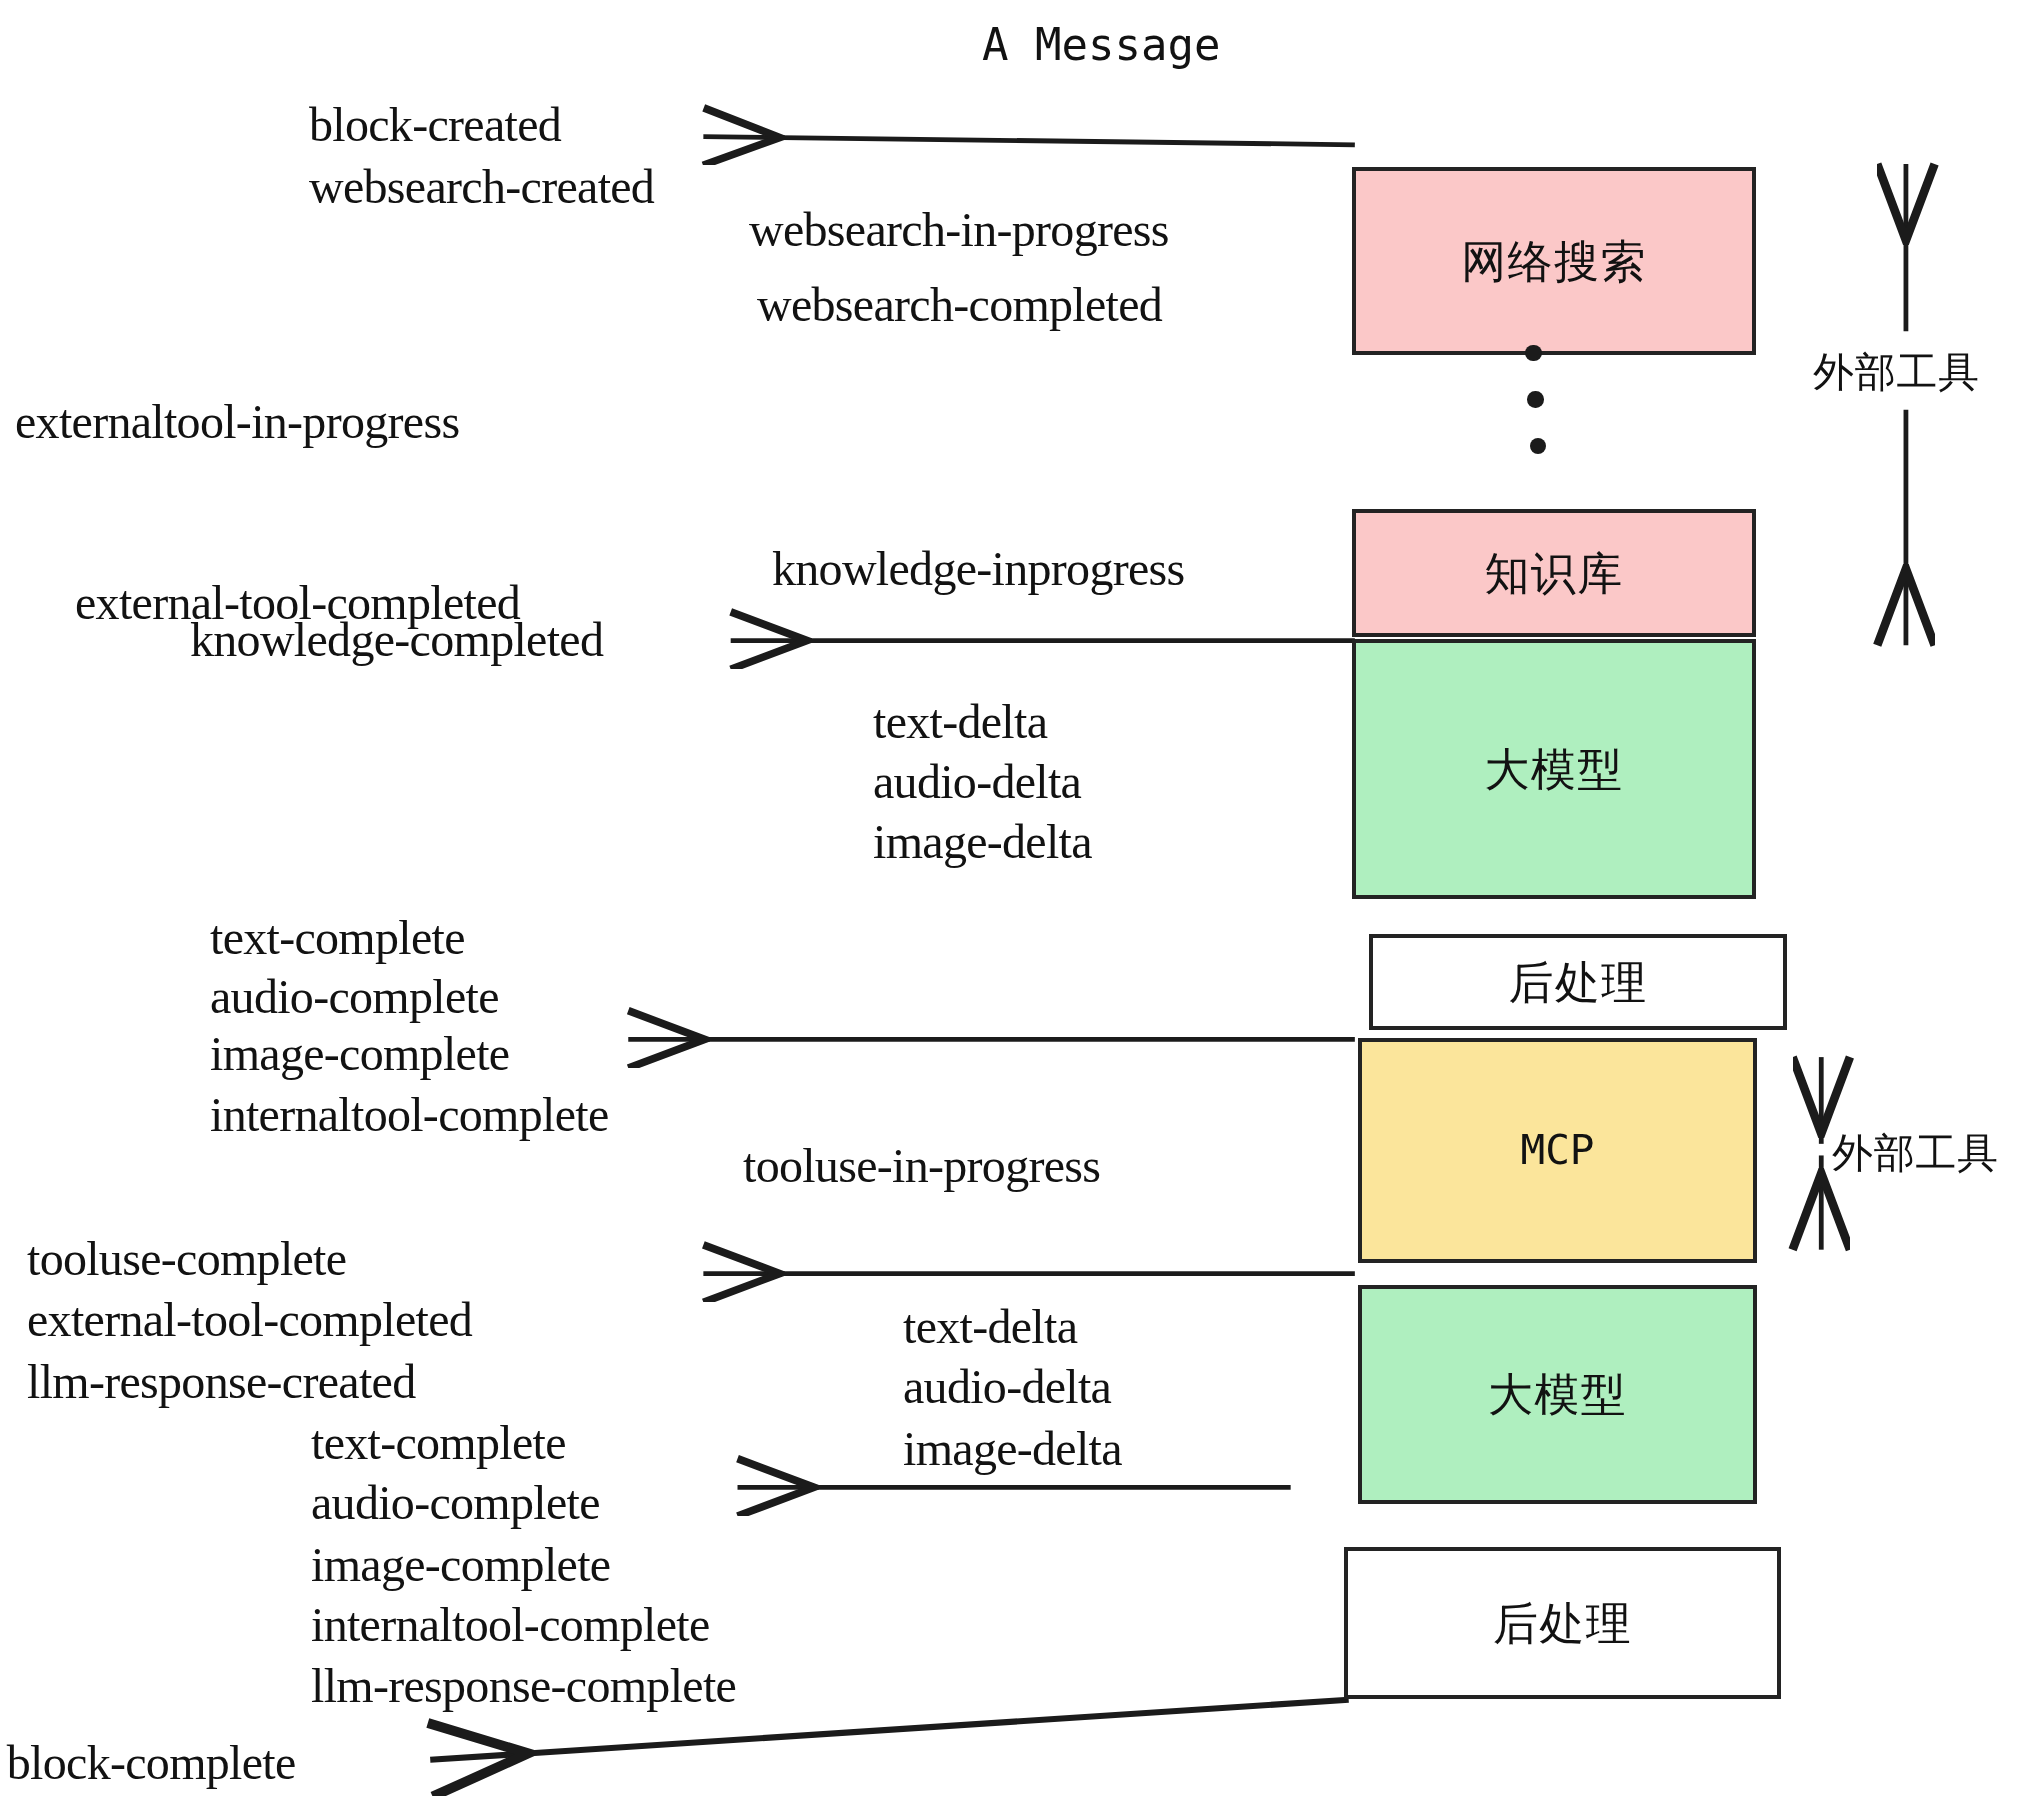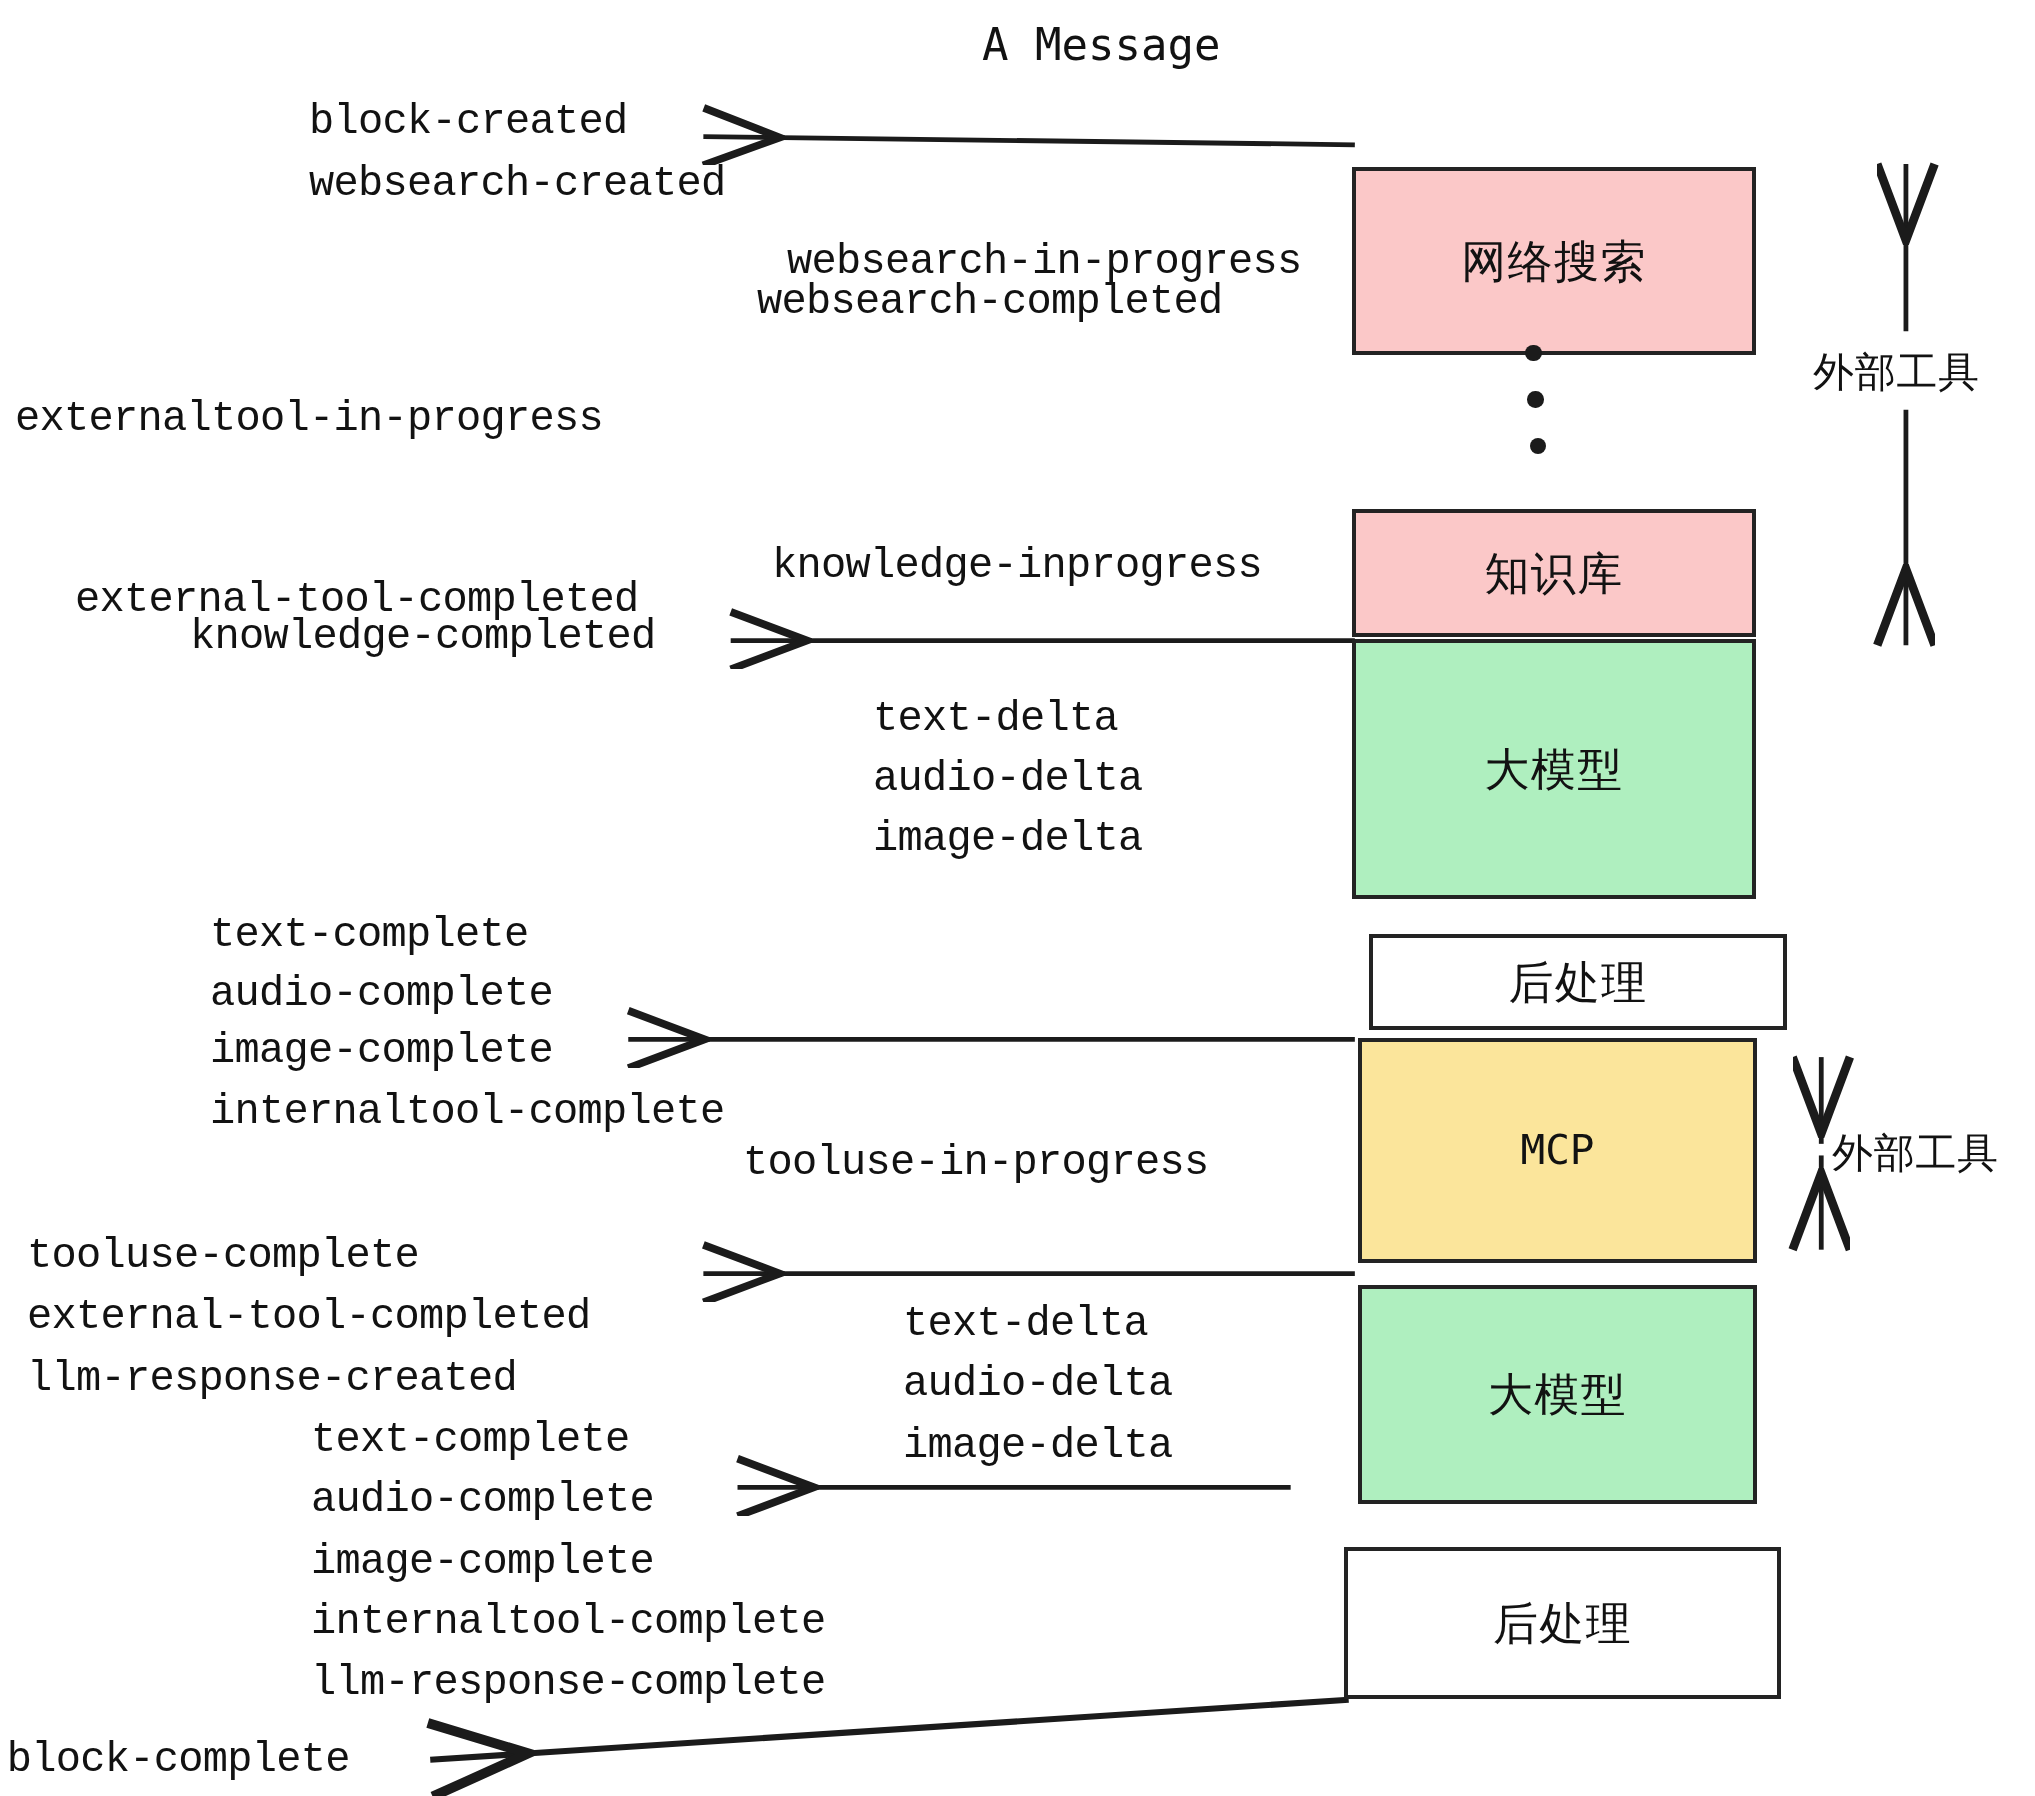--- a/index.html
+++ b/index.html
@@ -5,22 +5,22 @@
   html,body{margin:0;padding:0;background:#fff;}
   #stage{
     position:relative;
     width:2035px;height:1796px;
     background:#ffffff;
     font-family:"DejaVu Sans Mono", monospace;
     overflow:hidden;
   }
   .lbl{
     position:absolute;
-    font-family:Liberation Mono, monospace;
-    font-size:42px;
+    font-family:Liberation Serif, serif;
+    font-size:48px;
     letter-spacing:-0.7px;
     color:#121212;
     white-space:nowrap;
     line-height:1.0;
   }
   .title{
     position:absolute;
     font-family:"DejaVu Sans Mono","Liberation Mono",monospace;
     font-size:44px;
     color:#121212;
@@ -139,21 +139,21 @@
 
   <div class="box" style="left:1344px;top:1547px;width:437px;height:152px;background:#FFFFFF;">
     <span class="btxt">后处理</span>
   </div>
 
   <div class="side-lbl" style="left:1813px;top:345px;">外部工具</div>
   <div class="side-lbl" style="left:1832px;top:1126px;">外部工具</div>
 
   <div class="lbl" style="left:309px;top:101px;">block-created</div>
   <div class="lbl" style="left:309px;top:163px;">websearch-created</div>
-  <div class="lbl" style="left:787px;top:206px;margin-top:35px;">websearch-in-progress</div>
+  <div class="lbl" style="left:749px;top:206px;">websearch-in-progress</div>
   <div class="lbl" style="left:757px;top:281px;">websearch-completed</div>
 
   <div class="lbl" style="left:15px;top:398px;">externaltool-in-progress</div>
 
   <div class="lbl" style="left:772px;top:545px;">knowledge-inprogress</div>
   <div class="lbl" style="left:75px;top:579px;">external-tool-completed</div>
   <div class="lbl" style="left:190px;top:616px;">knowledge-completed</div>
 
   <div class="lbl" style="left:873px;top:698px;">text-delta</div>
   <div class="lbl" style="left:873px;top:758px;">audio-delta</div>

